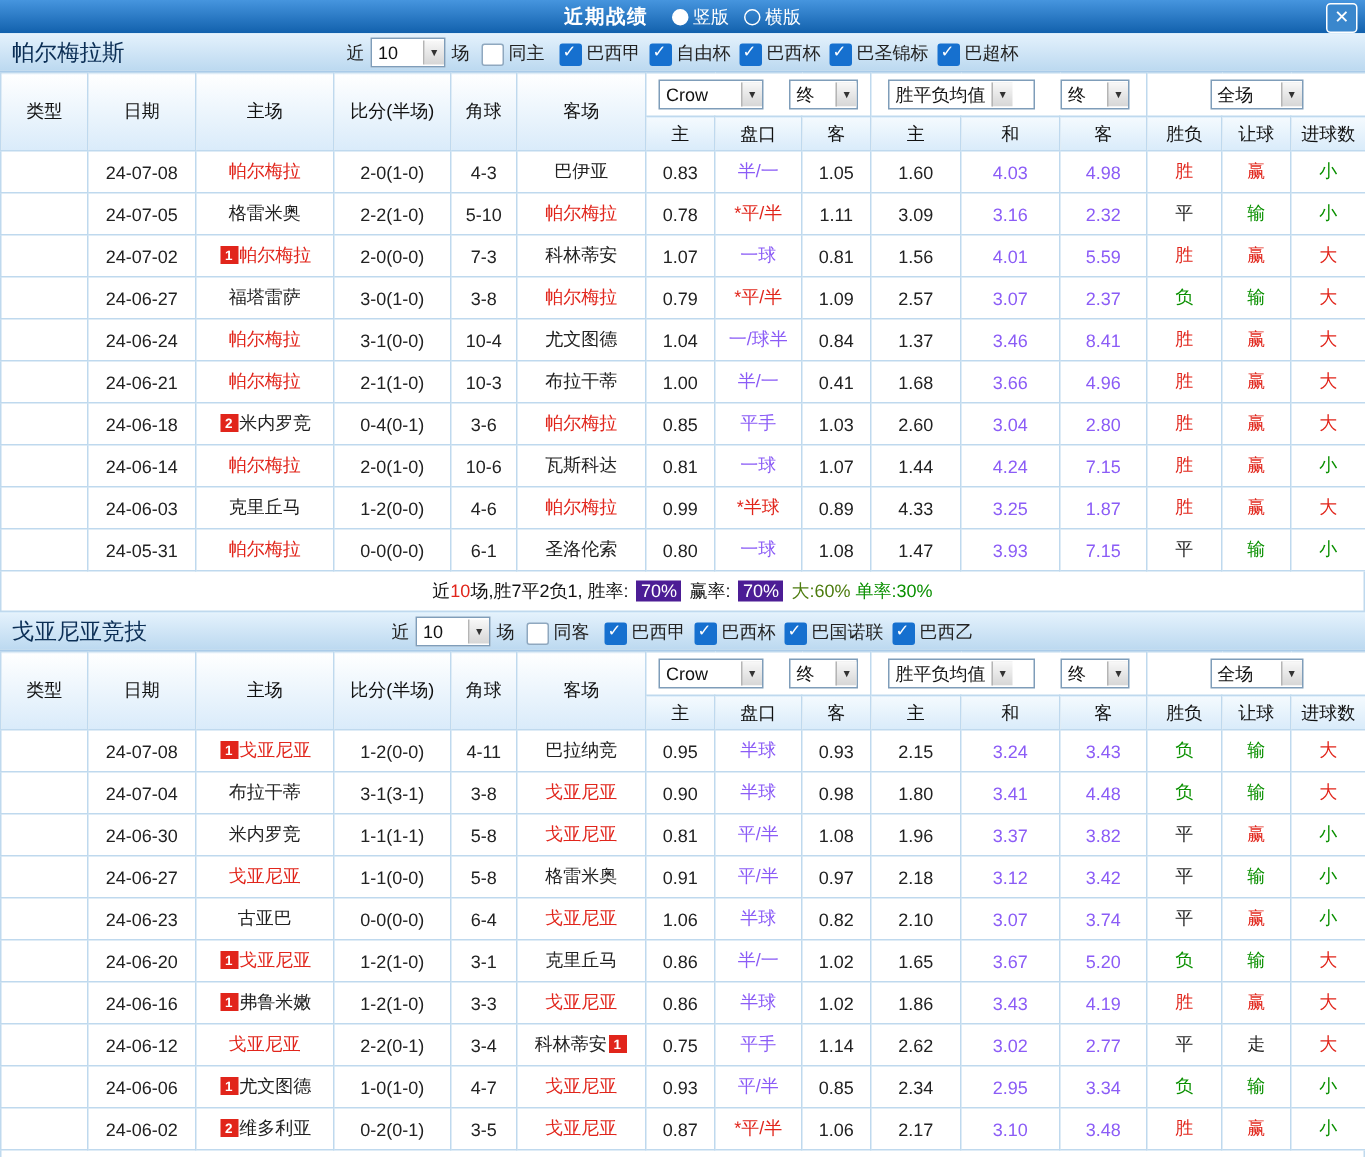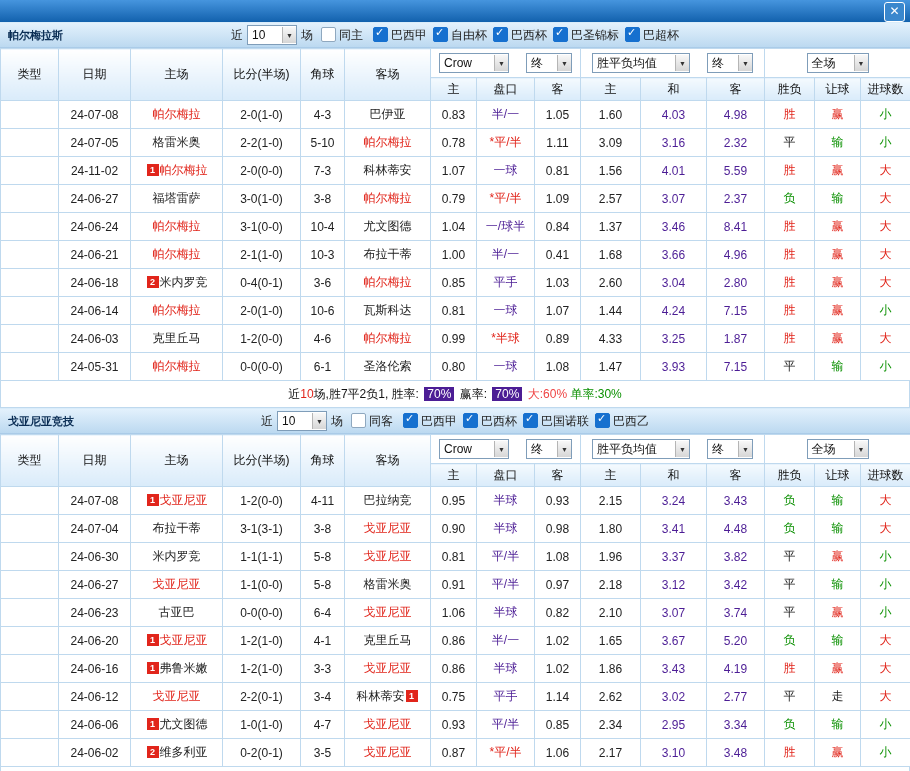--- a/index.html
+++ b/index.html
@@ -5,58 +5,69 @@
   html,body{margin:0;padding:0}
   body{width:910px;font-family:"Liberation Sans","DejaVu Sans",sans-serif;font-size:12px;color:#222;background:#fff}
   .titlebar{height:22px;background:linear-gradient(180deg,#4695de,#1261ad);display:flex;align-items:center;justify-content:center;position:relative}
   .tcenter{display:flex;align-items:center;color:#fff}
   .title{font-weight:bold;font-size:13px;letter-spacing:1px;margin-right:6px}
   .radio-item{display:inline-flex;align-items:center;margin-left:10px;cursor:pointer}
   .radio{width:9px;height:9px;border:1px solid #fff;border-radius:50%;margin-right:3px;background:transparent}
   .radio.checked{background:#fff}
   .close-btn{position:absolute;right:5px;top:2px;width:19px;height:18px;line-height:16px;text-align:center;background:#3a87cd;border:1px solid #fff;border-radius:3px;color:#fff;font-weight:bold;cursor:pointer}
   .sec-header{height:24px;background:linear-gradient(180deg,#e3f1fc,#bcd9f0);display:flex;align-items:center;position:relative;border-bottom:1px solid #aacbe8;border-top:1px solid #d9ecfa}
-  .team{position:absolute;left:8px;font-weight:bold;font-size:11px;color:#0b2e55;z-index:2}
+  .team{position:absolute;left:8px;font-weight:normal;font-size:15px;color:#0b2e55;z-index:2}
   .filter{width:100%;display:flex;justify-content:center;align-items:center}
   .filter>*{margin:0 2px}
   .leagues{display:inline-flex;align-items:center}
   .sel{display:inline-flex;align-items:center;height:18px;border:1px solid #7f9db9;background:#fff;padding-left:4px;cursor:pointer;color:#111}
   .sel .arr{margin-left:4px;font-size:7px;color:#333;background:linear-gradient(180deg,#f8f8f8,#d6d6d6);border-left:1px solid #b5b5b5;height:16px;display:inline-flex;align-items:center;padding:0 3px}
   [data-name="match-count-select"]{min-width:44px;justify-content:space-between}
   [data-name="bookmaker-select"]{min-width:64px;justify-content:space-between}
-  [data-name="avg-odds-select"]{min-width:92px;justify-content:space-between}
+  [data-name="avg-odds-select"]{min-width:92px;}
   [data-name="ah-odds-time-select"],[data-name="odds-time-select"]{min-width:40px;justify-content:space-between}
   [data-name="scope-select"]{min-width:56px;justify-content:space-between}
-  .chk{display:inline-flex;align-items:flex-start;margin-left:6px;cursor:pointer}
+  .chk{display:inline-flex;align-items:flex-end;margin-left:6px;cursor:pointer}
   .box{width:13px;height:13px;border:1px solid #8fa8bf;border-radius:2px;background:#fff;margin-right:3px;position:relative;flex:none}
   .box.checked{background:#1670cf;border-color:#1670cf}
   .box.checked::after{content:"✓";position:absolute;left:1px;top:-2px;color:#fff;font-size:11px;font-weight:bold}
   table.grid{border-collapse:collapse;table-layout:fixed;width:910px}
   .grid th,.grid td{border:1px solid #bfd9ee;text-align:center;overflow:hidden;white-space:nowrap;padding:0}
   .grid thead th{font-weight:normal;color:#111}
   th.hmain{background:linear-gradient(180deg,#ffffff,#d9ebfa)}
   tr.sub th{background:linear-gradient(180deg,#f4fafe,#d9ebfa);height:22px}
   th.ctrl{background:#fff;height:28px}
   .ctrlwrap{display:flex;justify-content:center;align-items:center;gap:17px}
   .grid tbody td{height:27px;background:#fff}
   td.t-league{background:#6f9ac8;color:#fff}
   td.t-cup{background:#d9a33f;color:#fff}
-  .cr{color:#e1251b}.cg{color:#0a9000}.cbl{color:#4c1d95}.ck{color:#222}
+  .cr{color:#e1251b}.cg{color:#0a9000}.cbl{color:#8b5cf6}.ck{color:#222}
   .rank{display:inline-block;width:12px;height:12px;line-height:12px;background:#e1251b;color:#fff;font-size:9px;font-weight:bold;text-align:center;vertical-align:1px;margin:0 1px}
   .summary{height:26px;display:flex;align-items:center;justify-content:center;border:1px solid #bfd9ee;border-top:none}
   .seg{white-space:pre}
-  .seg.r{color:#e1251b}.seg.g{color:#0a9000}.seg.b{color:#ef4444}.seg.k{color:#111}
+  .seg.r{color:#e1251b}.seg.g{color:#0a9000}.seg.b{color:#4d7c0f}.seg.k{color:#111}
   .seg.badge-red{background:#4c1d95;color:#fff;padding:0 3px;margin:0 2px}
 </style>
 </head>
 <body>
 
 <div class="app" data-name="recent-results-window">
 
   <div class="titlebar" data-name="titlebar">
+    <div class="tcenter" data-name="titlebar-center">
+      <span class="title" data-name="window-title">近期战绩</span>
+      <span class="radio-item" data-name="layout-vertical-option">
+        <span class="radio checked" data-name="radio-selected-icon"></span>
+        <span data-name="radio-label-vertical">竖版</span>
+      </span>
+      <span class="radio-item" data-name="layout-horizontal-option">
+        <span class="radio" data-name="radio-unselected-icon"></span>
+        <span data-name="radio-label-horizontal">横版</span>
+      </span>
+    </div>
     <div class="close-btn" data-name="close-button">✕</div>
   </div>
 
   <section data-name="section-palmeiras">
     <div class="sec-header" data-name="section-header">
       <span class="team" data-name="team-name">帕尔梅拉斯</span>
       <div class="filter" data-name="filter-bar">
         <span data-name="near-label">近</span>
         <span class="sel" data-name="match-count-select">
           <span data-name="select-value">10</span>
@@ -193,21 +204,21 @@
             <td class="ck" data-name="ah-away-odds">1.11</td>
             <td class="ck" data-name="odds-home">3.09</td>
             <td class="cbl" data-name="odds-draw">3.16</td>
             <td class="cbl" data-name="odds-away">2.32</td>
             <td class="ck" data-name="result-cell">平</td>
             <td class="cg" data-name="handicap-result-cell">输</td>
             <td class="cg" data-name="goals-cell">小</td>
           </tr>
           <tr data-name="match-row">
             <td class="t-league" data-name="type-cell">巴西甲</td>
-            <td class="ck" data-name="date-cell">24-11-02</td>
+            <td class="ck" data-name="date-cell">24-07-02</td>
             <td data-name="home-cell"><span class="rank" data-name="rank-badge">1</span><span class="cr" data-name="home-team-name">帕尔梅拉</span></td>
             <td class="ck" data-name="score-cell">2-0(0-0)</td>
             <td class="ck" data-name="corners-cell">7-3</td>
             <td data-name="away-cell"><span class="ck" data-name="away-team-name">科林蒂安</span></td>
             <td class="ck" data-name="ah-home-odds">1.07</td>
             <td class="cbl" data-name="handicap-cell">一球</td>
             <td class="ck" data-name="ah-away-odds">0.81</td>
             <td class="ck" data-name="odds-home">1.56</td>
             <td class="cbl" data-name="odds-draw">4.01</td>
             <td class="cbl" data-name="odds-away">5.59</td>
@@ -538,21 +549,21 @@
             <td class="cbl" data-name="odds-away">3.74</td>
             <td class="ck" data-name="result-cell">平</td>
             <td class="cr" data-name="handicap-result-cell">赢</td>
             <td class="cg" data-name="goals-cell">小</td>
           </tr>
           <tr data-name="match-row">
             <td class="t-league" data-name="type-cell">巴西甲</td>
             <td class="ck" data-name="date-cell">24-06-20</td>
             <td data-name="home-cell"><span class="rank" data-name="rank-badge">1</span><span class="cr" data-name="home-team-name">戈亚尼亚</span></td>
             <td class="ck" data-name="score-cell">1-2(1-0)</td>
-            <td class="ck" data-name="corners-cell">4-1</td>
+            <td class="ck" data-name="corners-cell">3-1</td>
             <td data-name="away-cell"><span class="ck" data-name="away-team-name">克里丘马</span></td>
             <td class="ck" data-name="ah-home-odds">0.86</td>
             <td class="cbl" data-name="handicap-cell">半/一</td>
             <td class="ck" data-name="ah-away-odds">1.02</td>
             <td class="ck" data-name="odds-home">1.65</td>
             <td class="cbl" data-name="odds-draw">3.67</td>
             <td class="cbl" data-name="odds-away">5.20</td>
             <td class="cg" data-name="result-cell">负</td>
             <td class="cg" data-name="handicap-result-cell">输</td>
             <td class="cr" data-name="goals-cell">大</td>

